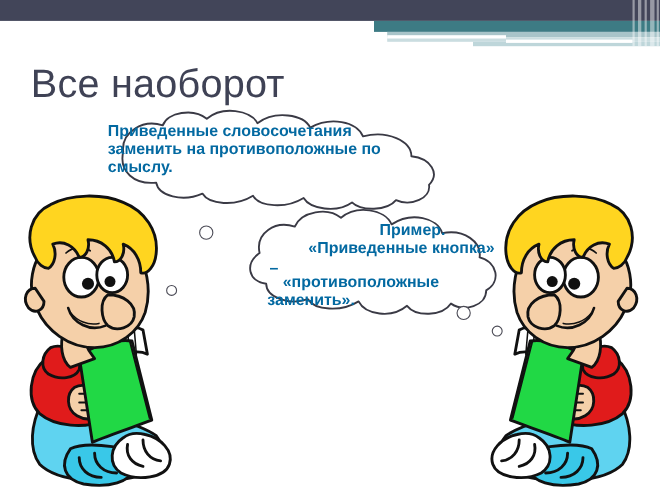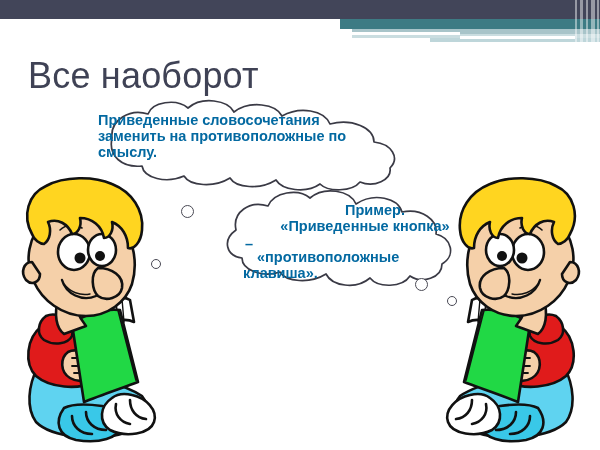--- a/index.html
+++ b/index.html
@@ -187,21 +187,21 @@
              C114,98 90,96 84,86
              C66,92 46,84 46,72
              C30,70 26,54 40,44 Z" fill="#ffffff" stroke="#3a3a45" stroke-width="1.7" stroke-linejoin="round"></path>
   </svg>
 
   <div id="bubble2-text" class="bubble-text">
     <span class="ex-line1">Пример.</span>
     <span class="ex-line2">«Приведенные кнопка»</span>
     <span class="ex-dash">–</span>
     <span class="ex-line3">«противоположные</span>
-    <span class="ex-line4">клавиша».</span>
+    <span class="ex-line4">заменить».</span>
   </div>
 
   <div class="dot dot-a"></div>
   <div class="dot dot-b"></div>
   <div class="dot dot-c"></div>
   <div class="dot dot-d"></div>
 
   <svg id="boy-left" class="boy" width="176" height="272" viewBox="0 0 176 272">
     <g stroke="#111111" stroke-width="2.6" stroke-linejoin="round" stroke-linecap="round">
 

